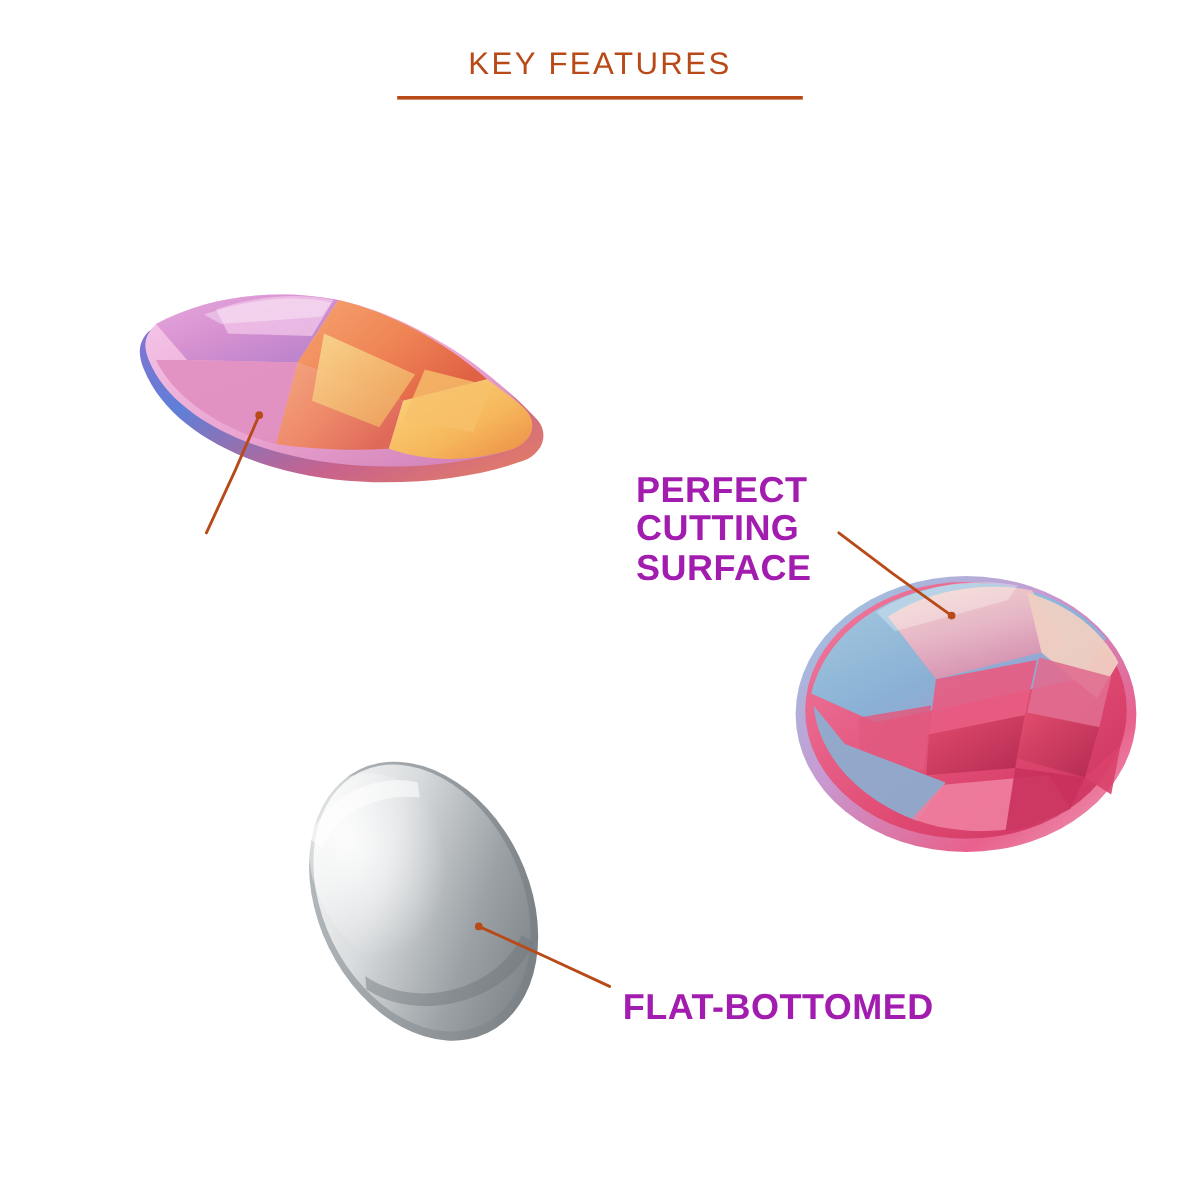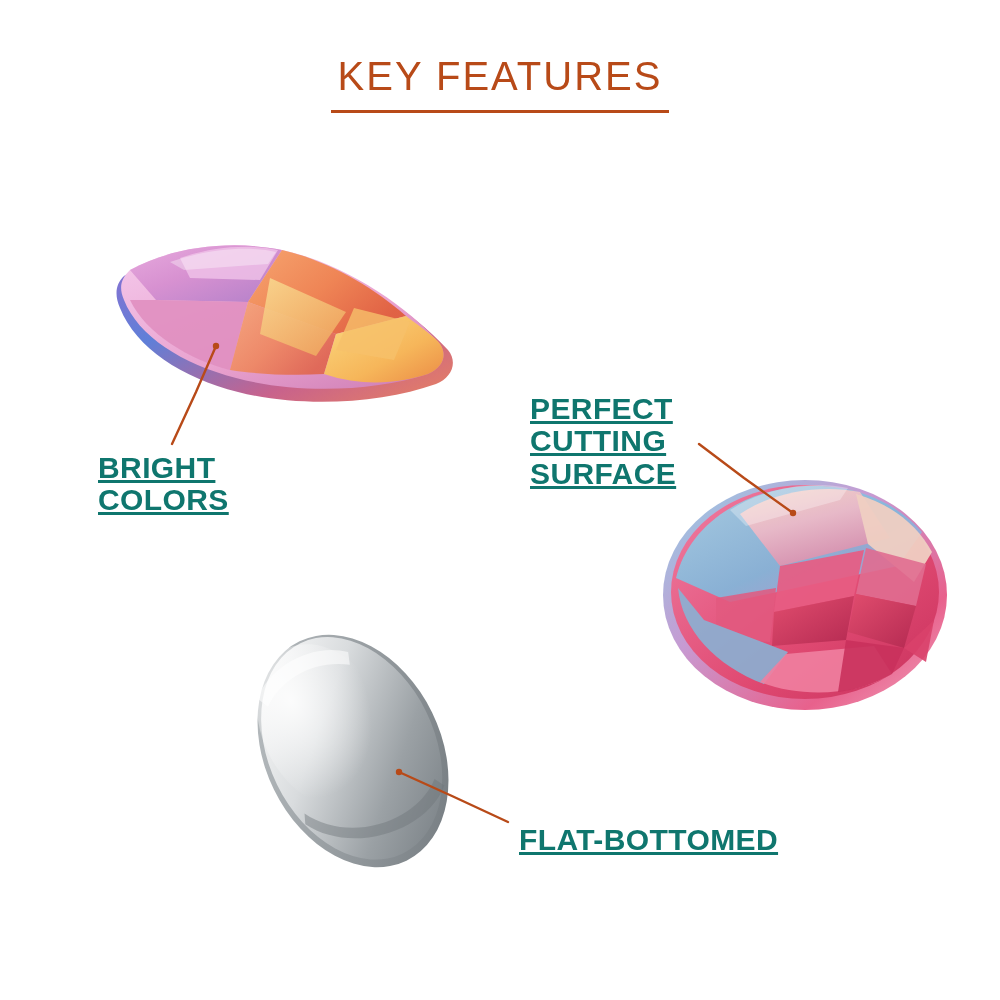--- a/index.html
+++ b/index.html
@@ -24,45 +24,43 @@
   
   .title-block {
     position: absolute;
     top: 40px;
     left: 0;
     width: 1000px;
     text-align: center;
   }
   .title-text {
     font-family: "Liberation Sans", sans-serif;
-    font-size: 40px;
+    font-size: 26px;
     letter-spacing: 2px;
     font-weight: 400;
     color: #b84a18;
     line-height: 1;
-    margin-top: 16px;
   }
   .title-rule {
     margin: 14px auto 0 auto;
     width: 338px;
     height: 3px;
     background: #b84a18;
   }
 
   
   .callout {
     position: absolute;
     font-family: "Liberation Sans", sans-serif;
     font-weight: bold;
-    color: #0f766e;
+    color: #a21caf;
     font-size: 30px;
     line-height: 1.08;
     letter-spacing: 0.4px;
     white-space: pre-line;
-    text-decoration: underline;
   }
   .callout.bright-colors { left: 98px; top: 452px; }
   .callout.perfect-cutting { left: 530px; top: 393px; }
   .callout.flat-bottomed { left: 519px; top: 808px; margin-top: 16px; }
 
   
   #leader-lines {
     position: absolute;
     inset: 0;
     pointer-events: none;
@@ -215,22 +213,20 @@
       <path d="M699 444 L744 478 L793 513"></path>
       <path d="M508 822 L452 796 L399 772"></path>
     </g>
     <g fill="#b84a18">
       <circle cx="216" cy="346" r="3.2"></circle>
       <circle cx="793" cy="513" r="3.2"></circle>
       <circle cx="399" cy="772" r="3.2"></circle>
     </g>
   </svg>
 
-  <div class="callout bright-colors">BRIGHT
-COLORS</div>
 
   <div class="callout perfect-cutting">PERFECT
 CUTTING
 SURFACE</div>
 
   <div class="callout flat-bottomed">FLAT-BOTTOMED</div>
 
 </div>
 
 </body></html>

